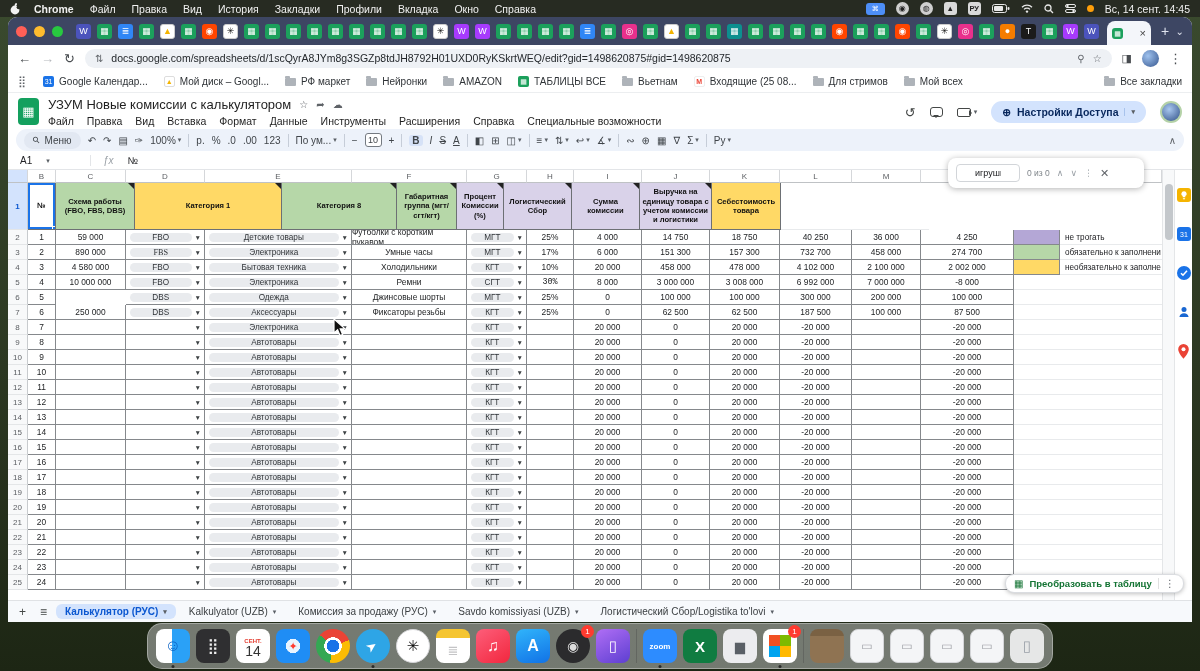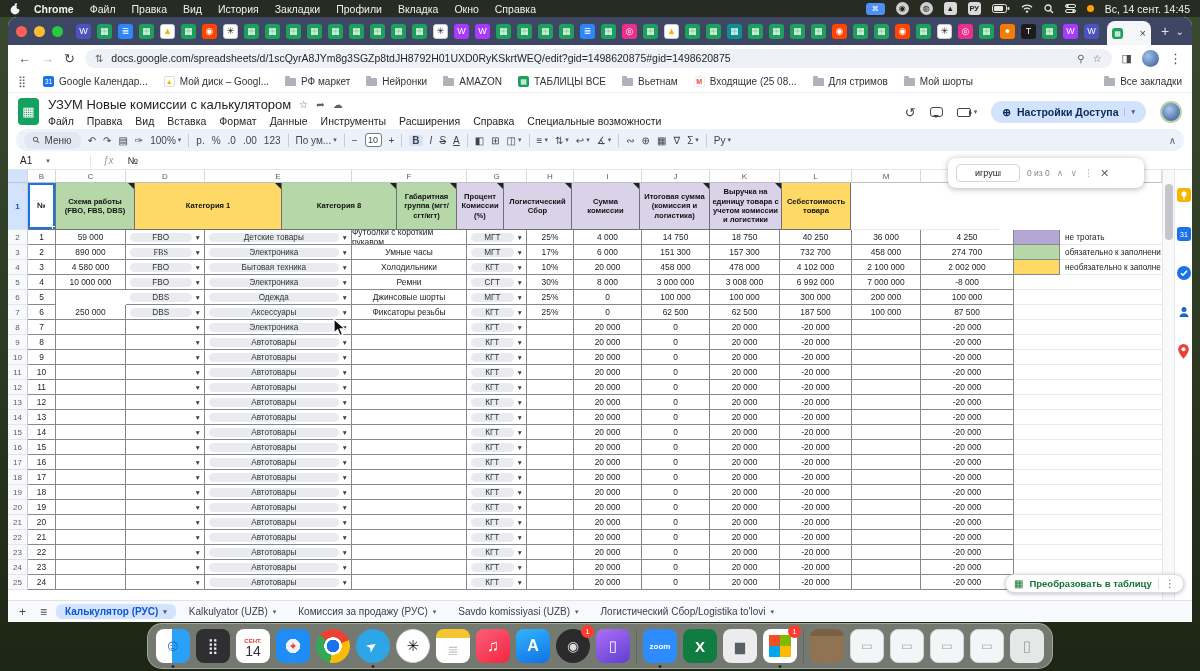--- a/index.html
+++ b/index.html
@@ -298,21 +298,21 @@
         <span class="bm">
           <span class="bm-sq" style="background: rgb(255, 255, 255); color: rgb(234, 67, 53); border: 1px solid rgb(238, 238, 238); font-weight: bold;">M</span>
           <span>Входящие (25 08...</span>
         </span>
         <span class="bm">
           <span class="bm-folder"></span>
           <span>Для стримов</span>
         </span>
         <span class="bm">
           <span class="bm-folder"></span>
-          <span>Мой шорты</span>
+          <span>Мой всех</span>
         </span>
       </span>
     <span class="bm-spacer"></span>
     <span class="bm">
       <span class="bm-folder"></span>
       <span>Все закладки</span>
     </span>
   </div>
 
   <div class="sheader">
@@ -500,21 +500,20 @@
       <div class="grow" style="height: 47px;">
         <div class="gc gut hsel" style="width: 20px; font-weight: bold;">1</div>
         <div class="gc hcell selcell" style="width: 28px; background: rgb(255, 255, 255);">№<div class="fillhandle"></div></div>
         <div class="gc hcell corner" style="width: 79px; background: rgb(182, 215, 168);">Схема работы (FBO, FBS, DBS)</div>
         <div class="gc hcell corner" style="width: 147px; background: rgb(255, 217, 102);">Категория 1</div>
         <div class="gc hcell corner" style="width: 115px; background: rgb(182, 215, 168);">Категория 8</div>
         <div class="gc hcell corner" style="width: 60px; background: rgb(182, 215, 168);">Габаритная группа (мгт/сгт/кгт)</div>
         <div class="gc hcell corner" style="width: 47px; background: rgb(217, 210, 233);">Процент Комиссии (%)</div>
         <div class="gc hcell corner" style="width: 68px; background: rgb(217, 210, 233);">Логистический Сбор</div>
         <div class="gc hcell corner" style="width: 68px; background: rgb(217, 210, 233);">Сумма комиссии</div>
-        <div class="gc hcell corner" style="width: 70px; background: rgb(217, 210, 233);">Итоговая сумма (комиссия и логистика)</div>
         <div class="gc hcell corner" style="width: 72px; background: rgb(217, 210, 233);">Выручка на единицу товара с учетом комиссии и логистики</div>
         <div class="gc hcell" style="width: 69px; background: rgb(255, 217, 102);">Себестоимость товара</div>
         <div class="gc ncell" style="width: 46px;"></div>
         <div class="gc ncell" style="width: 102px;"></div>
       </div>
       <div class="grow" style="height: 15px;">
         <div class="gc gut" style="width: 20px;">2</div>
         <div class="gc dcell" style="width: 28px;">1</div>
         <div class="gc dcell" style="width: 70px;">59 000</div>
         <div class="gc dcell" style="width: 79px;">
@@ -604,21 +603,21 @@
         </div>
         <div class="gc dcell" style="width: 147px;">
           <span class="pill">Электроника</span>
           <span class="dd">▼</span>
         </div>
         <div class="gc dcell" style="width: 115px;">Ремни</div>
         <div class="gc dcell" style="width: 60px;">
           <span class="pill">СГТ</span>
           <span class="dd">▼</span>
         </div>
-        <div class="gc dcell" style="width: 47px;">30%</div>
+        <div class="gc dcell" style="width: 47px; font-family: Liberation Mono, monospace;">30%</div>
         <div class="gc dcell" style="width: 68px;">8 000</div>
         <div class="gc dcell" style="width: 68px;">3 000 000</div>
         <div class="gc dcell" style="width: 70px;">3 008 000</div>
         <div class="gc dcell" style="width: 72px;">6 992 000</div>
         <div class="gc dcell" style="width: 69px;">7 000 000</div>
         <div class="gc dcell" style="width: 93px;">-8 000</div>
         <div class="gc ncell" style="width: 46px;"></div>
         <div class="gc ncell legend-text" style="width: 102px;"></div>
       </div>
       <div class="grow" style="height: 15px;">

